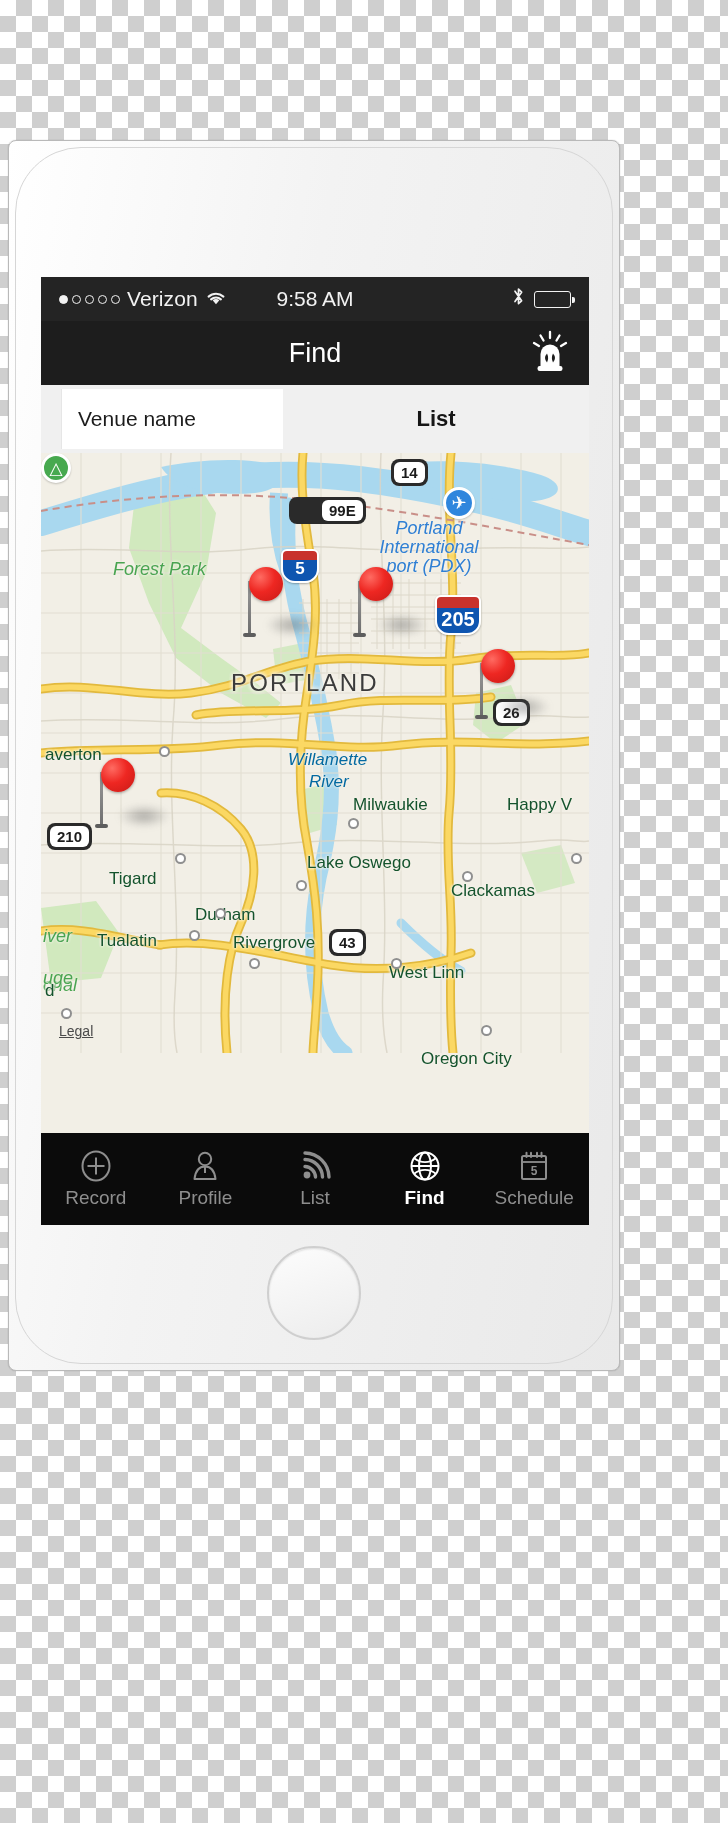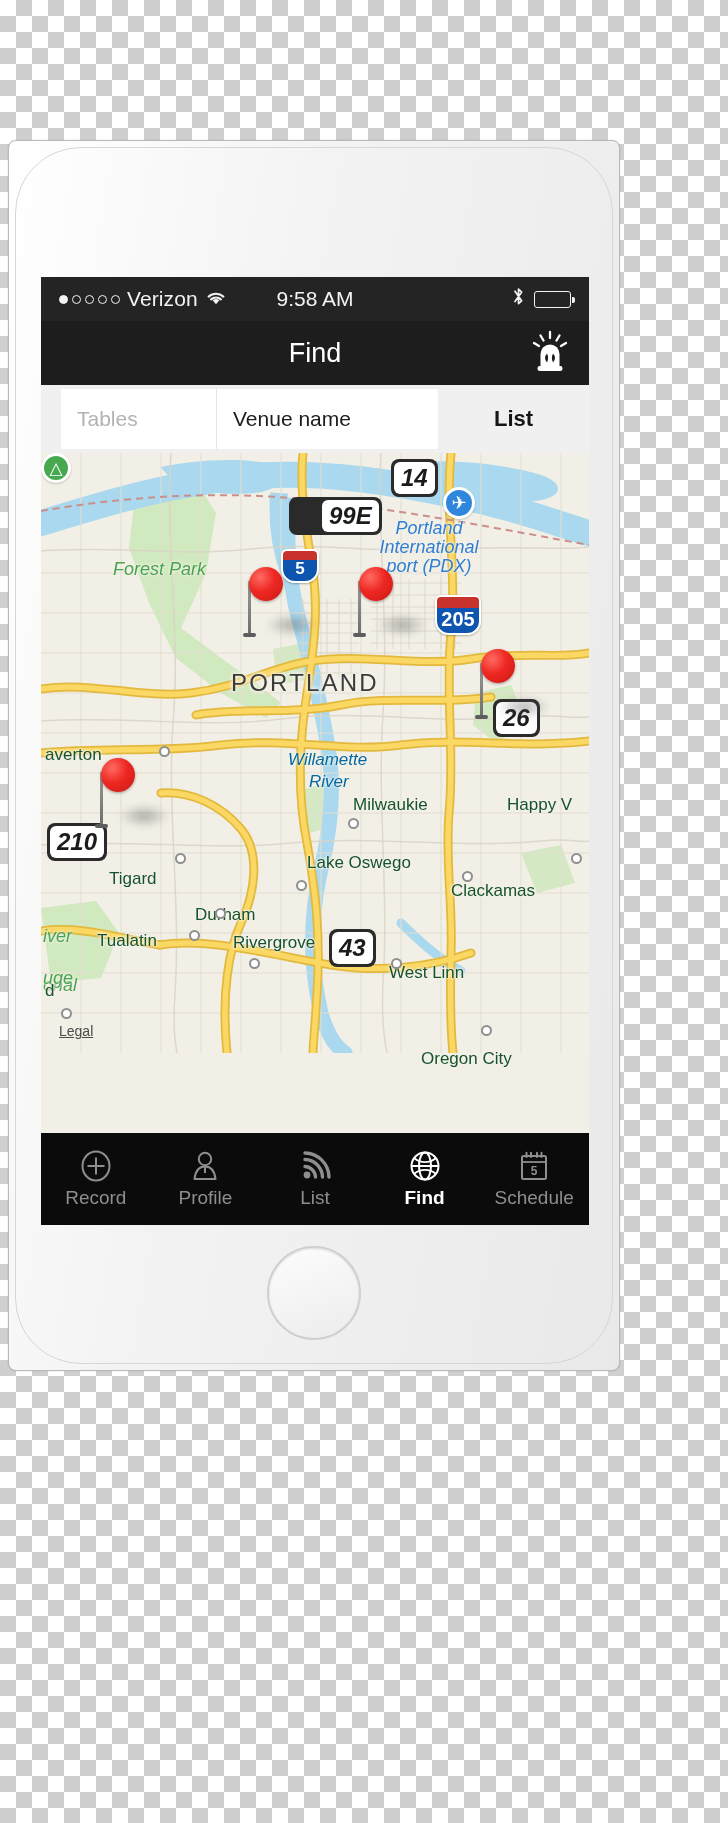--- a/index.html
+++ b/index.html
@@ -281,22 +281,21 @@
   }
   .shield-us {
     background: #2a2a2a;
     border-radius: 8px;
     padding: 3px;
   }
   .shield-us .inner {
     background: #ffffff; color: #1b1b1b;
     border-radius: 6px;
     padding: 2px 7px;
-    font-size: 24px;
-    font-style: italic;
+    font-size: 15px;
   }
   .shield-i {
     width: 46px; height: 40px;
     background: linear-gradient(#c8322c 0 31%, #0e55b0 31% 100%);
     border-radius: 6px 6px 14px 14px;
     border: 2px solid #ffffff;
     font-size: 20px;
     box-shadow: 0 1px 2px rgba(0,0,0,.3);
     flex-direction: column;
     justify-content: flex-end;
@@ -438,23 +437,20 @@
           <path d="M13.5 36 V24 a9.5 9.5 0 0 1 19 0 v12 Z" fill="#ffffff"></path>
           <path d="M20 23.5 q-4 4.5 0 9 q2.2-4.5 0-9 Z" fill="#1d1d1d"></path>
           <path d="M26 23.5 q4 4.5 0 9 q-2.2-4.5 0-9 Z" fill="#1d1d1d"></path>
           <rect x="10.5" y="36" width="25" height="5" rx="2.2" fill="#ffffff"></rect>
         </svg>
       </span>
     </div>
 
 
     <div class="filter-bar">
-      <div class="filter-field filter-tables">
-        <span>Tables</span>
-      </div>
       <div class="filter-field filter-venue">
         <span>Venue name</span>
       </div>
       <div class="list-btn">
         <span>List</span>
       </div>
     </div>
 
     <div class="map">
       <svg width="548" height="600" viewBox="0 0 548 600">

